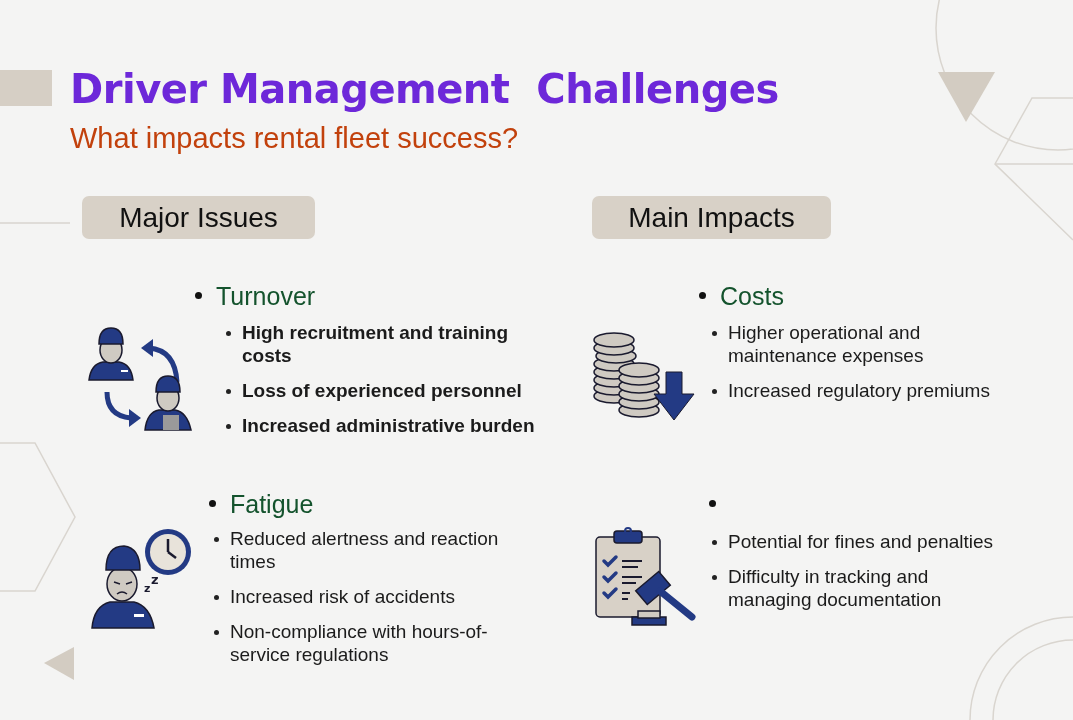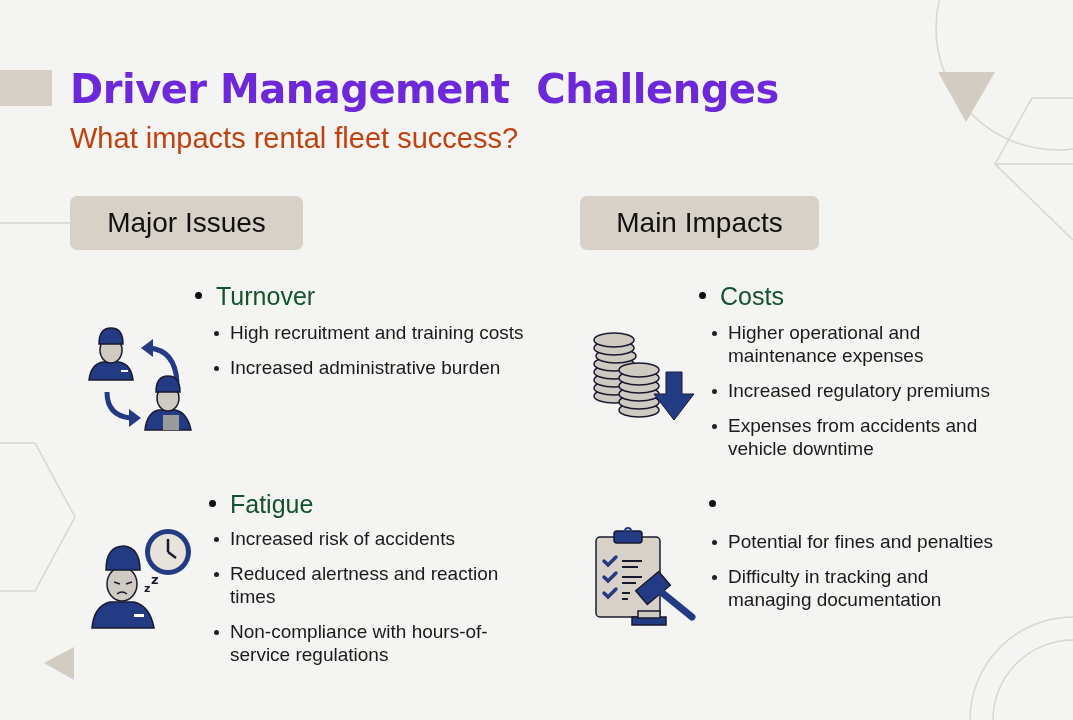--- a/index.html
+++ b/index.html
@@ -12,23 +12,23 @@
   .title {
     position:absolute; left:70px; top:66px;
     font-family:"DejaVu Sans", sans-serif; font-weight:bold;
     font-size:40px; letter-spacing:-0.5px; color:#6d28d9; white-space:pre;
   }
   .subtitle {
     position:absolute; left:70px; top:122px;
     font-family:"Liberation Sans", sans-serif; font-size:29px; color:#c2410c;
   }
   .pill {
-    position:absolute; height:54px; background:#d8d1c7; border-radius:7px;
+    position:absolute; height:43px; background:#d8d1c7; border-radius:7px;
     display:flex; align-items:center; justify-content:center;
-    font-size:28px; color:#111;
+    font-size:28px; color:#111;margin-left:12px;
   }
   .sec-head { position:absolute; font-size:25px; color:#14532d; white-space:nowrap; }
   .sec-head .dot { display:inline-block; width:7px; height:7px; border-radius:50%; background:#111; margin-right:14px; vertical-align:middle; position:relative; top:-3px; }
   ul.items { position:absolute; list-style:none; margin:0; padding:0; }
   ul.items li {
     position:relative; padding-left:16px; font-size:19px; line-height:23px;
     color:#1b1b1b; margin-bottom:12px;
   }
   ul.items li::before {
     content:""; position:absolute; left:0; top:10px; width:5px; height:5px;
@@ -76,22 +76,23 @@
   <polygon points="56,28 68,19 68,37" fill="#233a84"></polygon>
 
   <path d="M22,72 Q22,96 46,98" fill="none" stroke="#233a84" stroke-width="5"></path>
   <polygon points="56,98 44,89 44,107" fill="#233a84"></polygon>
 
   <path d="M60,110 Q62,92 74,90 L90,90 Q102,92 106,110 Z" fill="#233a84" stroke="#1a1a2e" stroke-width="1.5"></path>
   <rect x="78" y="95" width="16" height="15" fill="#9a9a9a"></rect>
   <ellipse cx="83" cy="78" rx="11" ry="13" fill="#cfcac2" stroke="#1a1a2e" stroke-width="1.5"></ellipse>
   <path d="M71,72 Q71,56 83,56 Q95,56 95,72 Z" fill="#233a84" stroke="#1a1a2e" stroke-width="1.5"></path>
 </svg>
-<ul class="items" style="left:214px;top:321px;width:310px;">
+<ul class="items" style="left:226px;top:321px;width:310px;font-weight:bold;">
   <li>High recruitment and training costs</li>
+  <li>Loss of experienced personnel</li>
   <li>Increased administrative burden</li>
 </ul>
 
 <div class="sec-head" style="left:209px;top:490px;">
   <span class="dot"></span><span>Fatigue</span>
 </div>
 <svg class="icon" style="left:88px;top:524px;" width="108" height="108" viewBox="0 0 108 108">
   <circle cx="80" cy="28" r="23" fill="#233a84"></circle>
   <circle cx="80" cy="28" r="18" fill="#e8e3da"></circle>
   <line x1="80" y1="28" x2="80" y2="15" stroke="#1a1a2e" stroke-width="2.5"></line>
@@ -99,22 +100,22 @@
   <path d="M4,104 Q6,82 22,78 L46,78 Q62,82 66,104 Z" fill="#233a84" stroke="#1a1a2e" stroke-width="1.5"></path>
   <rect x="46" y="90" width="10" height="3" fill="#fff"></rect>
   <ellipse cx="34" cy="60" rx="15" ry="17" fill="#cfcac2" stroke="#1a1a2e" stroke-width="1.5"></ellipse>
   <path d="M18,46 Q18,22 36,22 Q52,24 52,46 Z" fill="#233a84" stroke="#1a1a2e" stroke-width="1.5"></path>
   <path d="M26,58 l6,2 M38,60 l6,-2" stroke="#1a1a2e" stroke-width="1.5"></path>
   <path d="M29,70 Q34,66 39,70" fill="none" stroke="#1a1a2e" stroke-width="1.5"></path>
   <text x="56" y="68" font-size="11" font-weight="bold" fill="#1a1a2e" font-family="DejaVu Sans, sans-serif">z</text>
   <text x="63" y="60" font-size="13" font-weight="bold" fill="#1a1a2e" font-family="DejaVu Sans, sans-serif">z</text>
 </svg>
 <ul class="items" style="left:214px;top:527px;width:310px;">
+  <li>Reduced alertness and reaction times</li>
   <li>Increased risk of accidents</li>
-  <li>Reduced alertness and reaction times</li>
   <li>Non-compliance with hours-of-service regulations</li>
 </ul>
 
 <div class="sec-head" style="left:699px;top:282px;">
   <span class="dot"></span><span>Costs</span>
 </div>
 <svg class="icon" style="left:592px;top:328px;" width="106" height="98" viewBox="0 0 106 98">
   <g fill="#cfcac2" stroke="#1a1a2e" stroke-width="1.5">
     <ellipse cx="22" cy="68" rx="20" ry="7"></ellipse>
     <ellipse cx="22" cy="60" rx="20" ry="7"></ellipse>
@@ -129,21 +130,20 @@
     <ellipse cx="47" cy="66" rx="20" ry="7"></ellipse>
     <ellipse cx="47" cy="58" rx="20" ry="7"></ellipse>
     <ellipse cx="47" cy="50" rx="20" ry="7"></ellipse>
     <ellipse cx="47" cy="42" rx="20" ry="7"></ellipse>
   </g>
   <polygon points="74,44 90,44 90,66 102,66 82,92 62,66 74,66" fill="#233a84" stroke="#1a1a2e" stroke-width="1"></polygon>
 </svg>
 <ul class="items" style="left:712px;top:321px;width:300px;">
   <li>Higher operational and maintenance expenses</li>
   <li>Increased regulatory premiums</li>
-  <li>Expenses from accidents and vehicle downtime</li>
 </ul>
 
 <div class="sec-head" style="left:709px;top:490px;">
   <span class="dot"></span>
 </div>
 <svg class="icon" style="left:592px;top:525px;" width="106" height="106" viewBox="0 0 106 106">
   <rect x="4" y="12" width="64" height="80" rx="4" fill="#d8d1c7" stroke="#1a1a2e" stroke-width="1.5"></rect>
   <rect x="22" y="6" width="28" height="12" rx="3" fill="#233a84" stroke="#1a1a2e" stroke-width="1.5"></rect>
   <circle cx="36" cy="6" r="3" fill="none" stroke="#233a84" stroke-width="2"></circle>
   <g stroke="#233a84" stroke-width="3.5" fill="none" stroke-linecap="round">

